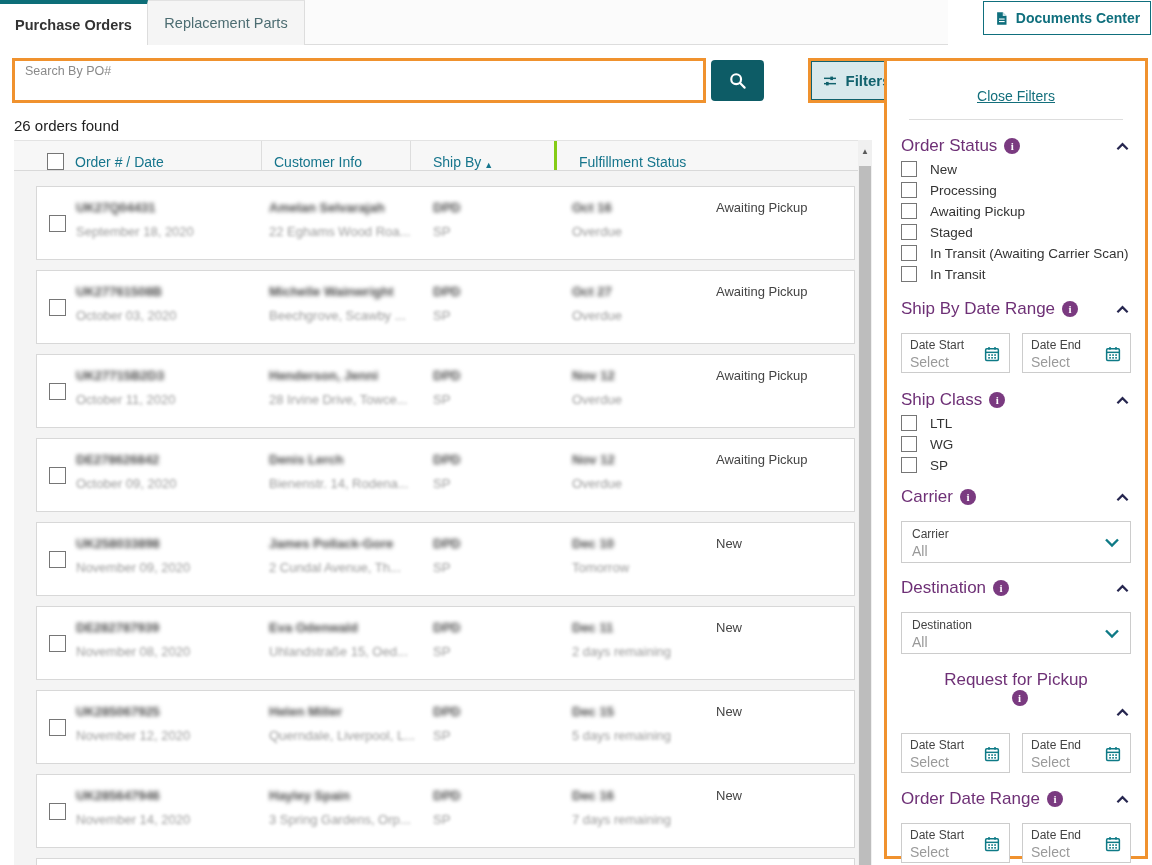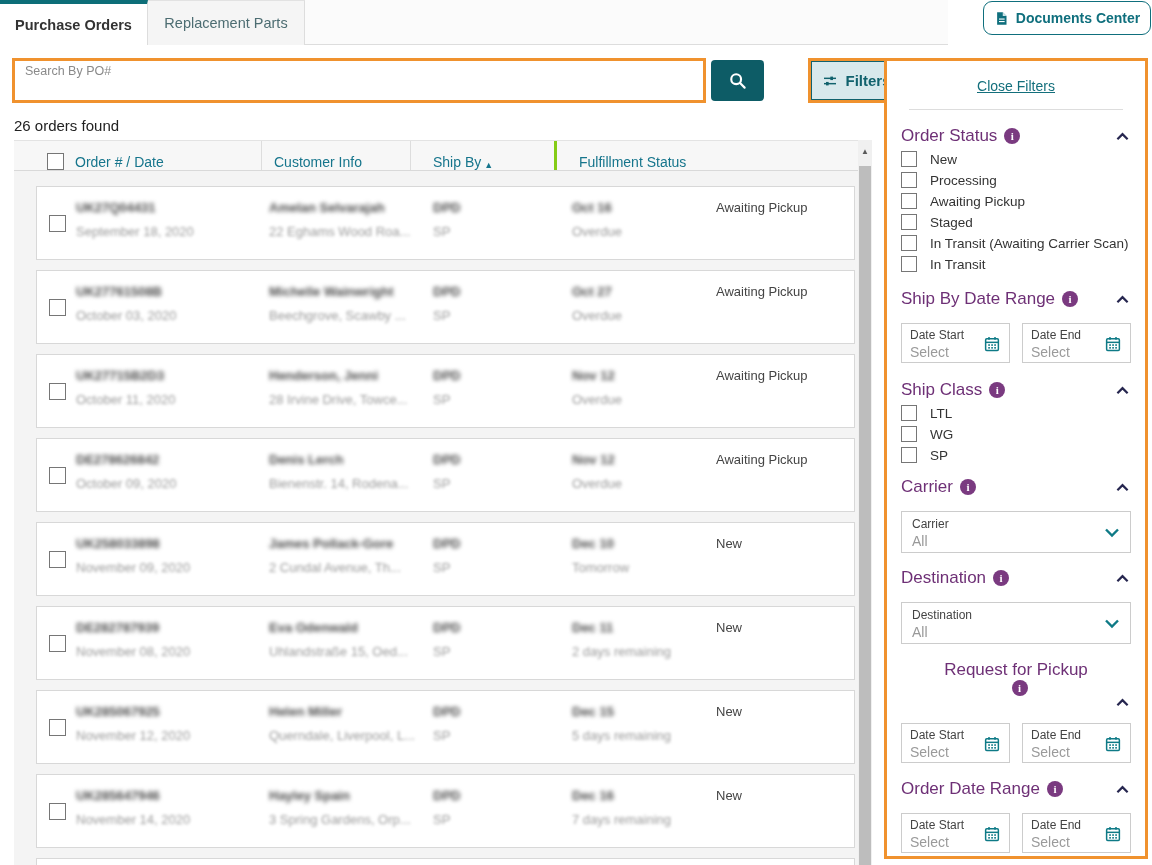--- a/index.html
+++ b/index.html
@@ -4,21 +4,21 @@
 <style>
   * { margin:0; padding:0; box-sizing:border-box; }
   html,body { width:1152px; height:865px; background:#fff; font-family:"Liberation Sans", sans-serif; overflow:hidden; position:relative; }
 
   
   .tabs-bar { position:absolute; left:0; top:0; width:948px; height:45px; background:#fbfbfb; border-bottom:1px solid #ddd; display:flex; }
   .tab { height:45px; display:flex; align-items:center; justify-content:center; font-size:14.5px; cursor:pointer; }
   .tab.active { width:148px; background:#fff; border-top:4px solid #0d6e78; border-right:1px solid #ddd; color:#333; font-weight:600; margin-bottom:-1px; z-index:2; }
   .tab.inactive { width:157px; background:#f5f5f5; border-top:1px solid #e2e2e2; border-right:1px solid #ddd; color:#4d6d72; }
 
-  .docs-btn { position:absolute; left:983px; top:1px; width:168px; height:34px; background:#fff; border:1px solid #0f6f7d; border-radius:9px; color:#0f6f7d; font-size:14px; font-weight:700; display:flex; align-items:center; justify-content:center; gap:7px; z-index:3; cursor:pointer; }
+  .docs-btn { position:absolute; left:983px; top:1px; width:168px; height:34px; background:#fff; border:1px solid #0f6f7d; border-radius:0; color:#0f6f7d; font-size:14px; font-weight:700; display:flex; align-items:center; justify-content:center; gap:7px; z-index:3; cursor:pointer; }
   .docs-btn svg { width:15px; height:15px; }
 
   
   .search-wrap { position:absolute; left:12px; top:58px; width:694px; height:45px; border:3px solid #f0922e; background:#fff; }
   .search-input { position:absolute; left:0; top:0; width:100%; height:100%; border:none; outline:none; padding:7px 10px 0 10px; font-size:12.5px; color:#333; font-family:"Liberation Sans", sans-serif; vertical-align:top; }
   .search-input::placeholder { color:#8a8a8a; position:relative; }
   .search-input { padding-top:0; padding-bottom:20px; }
 
   .search-btn { position:absolute; left:711px; top:60px; width:53px; height:41px; background:#0d5c66; border:none; border-radius:4px; display:flex; align-items:center; justify-content:center; cursor:pointer; }
   .search-btn svg { width:19px; height:19px; }
@@ -53,21 +53,21 @@
   .redact { filter:blur(2px); }
   .redact2 { filter:blur(1.8px); }
 
   
   .vscroll { position:absolute; left:858px; top:140px; width:14px; height:725px; background:#f0f0f0; }
   .vscroll .up { position:absolute; top:0; left:0; width:14px; height:22px; display:flex; align-items:center; justify-content:center; font-size:8px; color:#5a5a5a; cursor:pointer; }
   .vscroll .thumb { position:absolute; top:26px; bottom:0; left:1px; width:12px; background:#bdbdbd; cursor:pointer; }
 
   
   .filter-panel { position:absolute; left:884px; top:58px; width:264px; height:801px; border:3px solid #f0922e; background:#fff; padding:12px 14px 0 14px; }
-  .close-filters { text-align:center; margin-top:4px;text-decoration:underline; }
+  .close-filters { text-align:center; margin-top:14px;text-decoration:underline; }
   .close-filters a { color:#136f7c; font-size:14px; text-decoration:underline; cursor:pointer; }
   .panel-divider { border:none; border-top:1px solid #ddd; margin:14px 8px 0 8px; }
 
   .fsection-head { display:flex; align-items:center; margin-top:17px; }
   .fsection-title { color:#6e3076; font-size:17px; }
   .info-icon { width:16px; height:16px; border-radius:50%; background:#7a3a80; color:#fff; font-size:11px; font-weight:700; display:inline-flex; align-items:center; justify-content:center; margin-left:7px; font-family:"Liberation Serif", serif; }
   .collapse-btn { margin-left:auto; background:none; border:none; cursor:pointer; padding:2px; display:flex; }
   .collapse-btn svg { width:13px; height:9px; }
 
   .opt-row { display:flex; align-items:center; gap:13px; margin-top:5px; }

